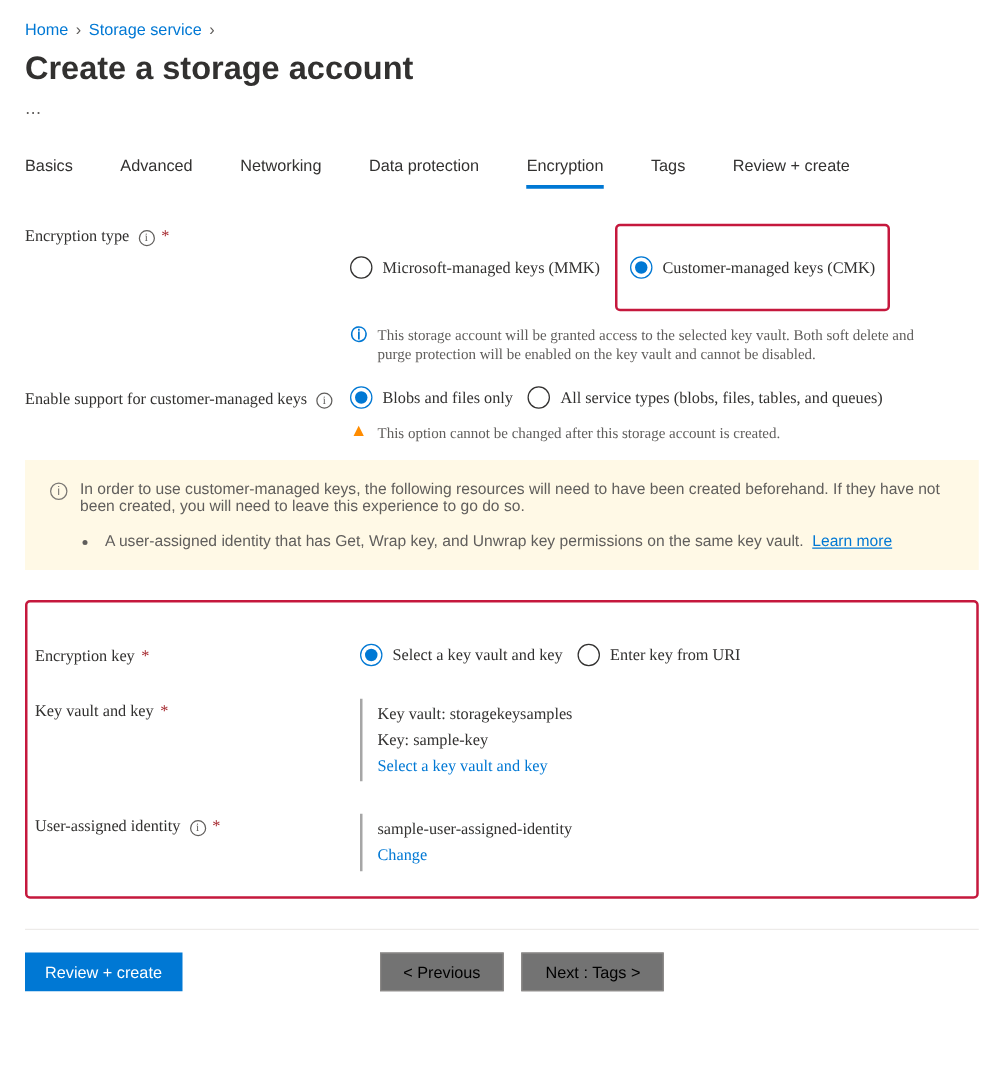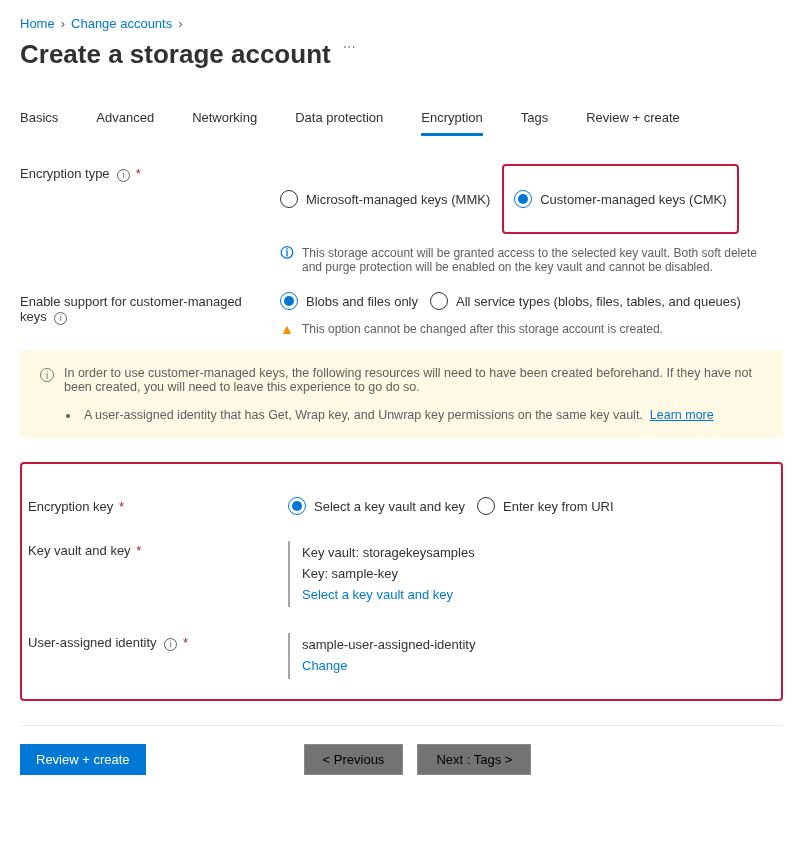--- a/index.html
+++ b/index.html
@@ -1,26 +1,26 @@
 <!DOCTYPE html>
 <html><head>
 <meta charset="utf-8">
 <style>
 * { box-sizing: border-box; margin: 0; padding: 0; }
 body { font-family: "Segoe UI", Arial, sans-serif; font-size: 13px; color: #323130; background: #fff; padding: 16px 20px; width: 803px; }
 .breadcrumb { display: flex; align-items: flex-start; gap: 6px; font-size: 13px; margin-bottom: 8px; }
 .breadcrumb a { color: #0078d4; text-decoration: none; cursor: pointer; }
 .breadcrumb .chev { color: #605e5c; }
-.page-title-row { display: flex; align-items: flex-start; gap: 12px; margin-bottom: 40px; }
+.page-title-row { display: flex; align-items: flex-start; gap: 12px; margin-bottom: 28px; flex-direction: column; }
 .page-title { font-size: 26px; font-weight: 600; color: #323130; }
 .ellipsis { color: #605e5c; letter-spacing: 1px; cursor: pointer; }
 .tabs { display: flex; gap: 38px; border-bottom: 0; margin-bottom: 28px; }
 .tab { padding-bottom: 8px; cursor: pointer; color: #323130; }
 .tab.active { color: #323130; border-bottom: 3px solid #0078d4; font-weight: 400; }
-.form-row { display: flex; margin-bottom: 14px; }
+.form-row { display: flex; margin-bottom: 14px; font-family: Liberation Serif, serif; }
 .form-label { width: 260px; padding-right: 10px; padding-top: 2px; }
 .req { color: #a4262c; margin-left: 2px; }
 .info-icon { display: inline-flex; width: 13px; height: 13px; border: 1px solid #605e5c; border-radius: 50%; font-size: 9px; align-items: center; justify-content: center; color: #605e5c; margin-left: 4px; cursor: default; }
 .radio-group { display: flex; flex-direction: row; gap: 12px; }
 .radio-opt { display: flex; align-items: center; gap: 8px; cursor: pointer; }
 .radio-circ { width: 18px; height: 18px; border: 1px solid #323130; border-radius: 50%; display: flex; align-items: center; justify-content: center; flex-shrink: 0; }
 .radio-circ.sel { border-color: #0078d4; }
 .radio-dot { width: 10px; height: 10px; background: #0078d4; border-radius: 50%; }
 .highlight-box { border: 2px solid #c5183d; border-radius: 4px; padding: 24px 10px; display: inline-flex; }
 .info-line { display: flex; gap: 8px; margin-top: 12px; padding-left: 0; font-size: 12px; color: #605e5c; max-width: 480px; }
@@ -43,21 +43,21 @@
 .btn-primary { background: #0078d4; color: #fff; border: none; padding: 8px 16px; font-size: 13px; cursor: pointer; }
 .btn-secondary { background: #737373; border: 1px solid #8a8886; padding: 7px 18px; font-size: 13px; cursor: pointer; }
 .footer-gap { width: 130px; }
 </style>
 </head>
 <body>
 
 <div class="breadcrumb">
   <a>Home</a>
   <span class="chev">›</span>
-  <a>Change accounts</a>
+  <a>Storage service</a>
   <span class="chev">›</span>
 </div>
 
 <div class="page-title-row">
   <h1 class="page-title">Create a storage account</h1>
   <span class="ellipsis">⋯</span>
 </div>
 
 <div class="tabs">
   <div class="tab">Basics</div>

